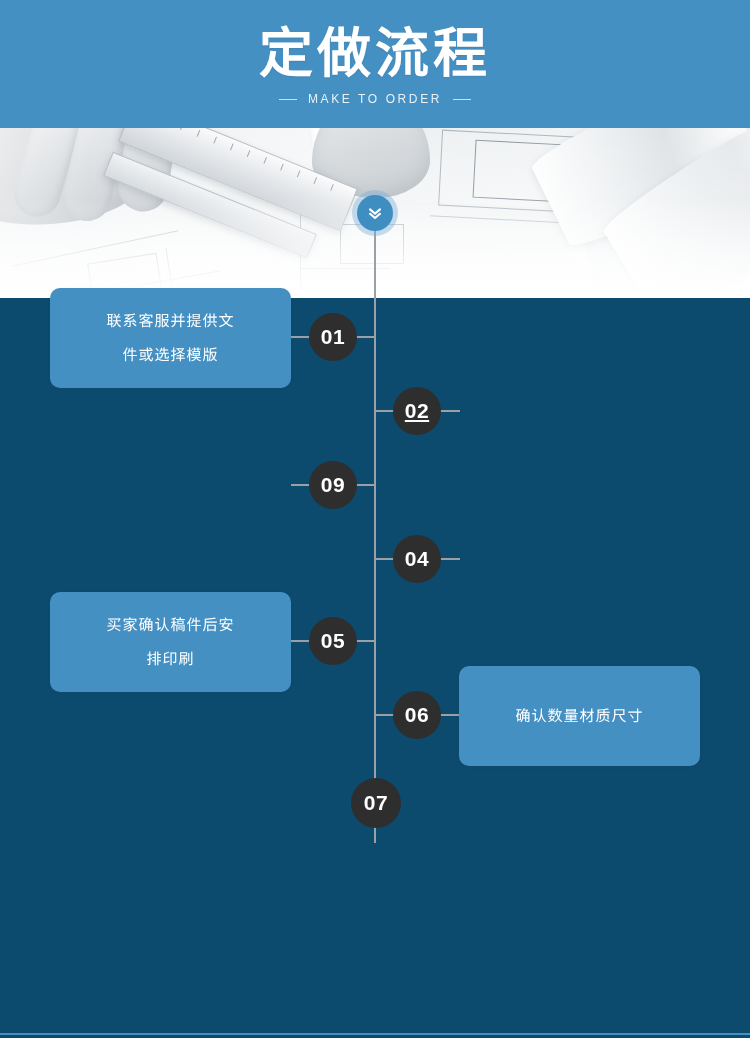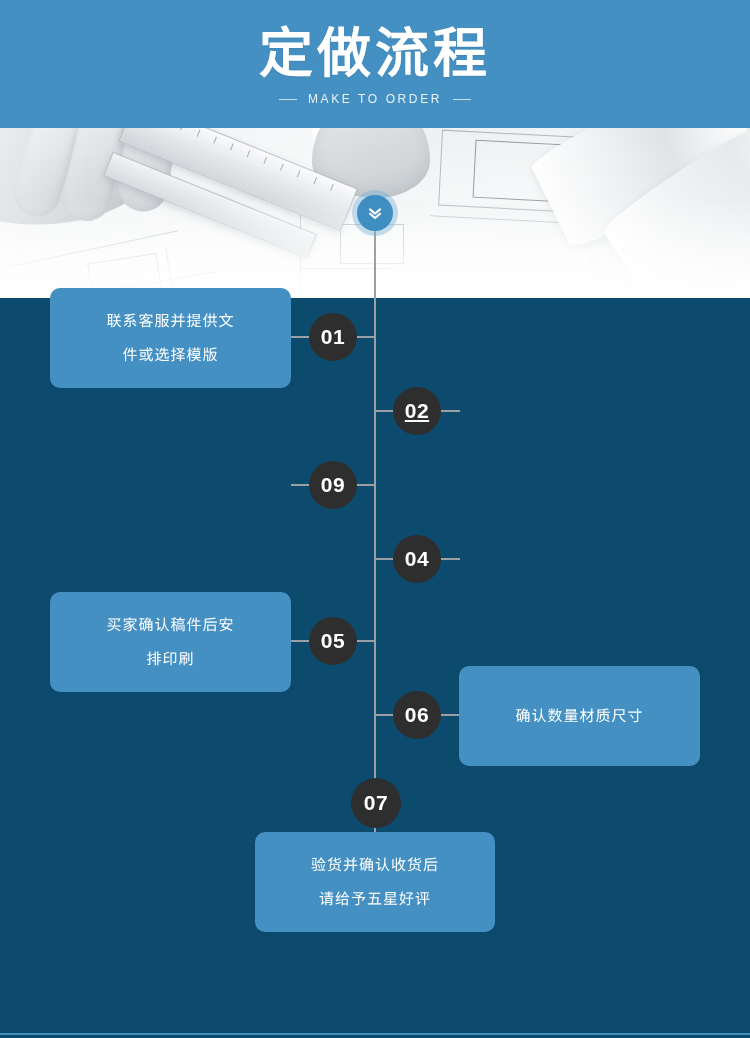--- a/index.html
+++ b/index.html
@@ -334,19 +334,15 @@
   <div class="card" style="left:459px; top:666px; width:241px; height:100px;">
     <span class="txt">确认数量材质尺寸</span>
   </div>
   <div class="badge" style="left:393px; top:691px;">
     <span>06</span>
   </div>
 
   <div class="badge" style="left:351px; top:778px; width:50px; height:50px;">
     <span>07</span>
   </div>
-  <div class="card" style="left:255px; top:832px; width:240px; height:100px;">
-    <span class="txt">验货并确认收货后
-请给予五星好评</span>
-  </div>
 
   <div class="footer-rule"></div>
 </div>
 
 </body></html>

